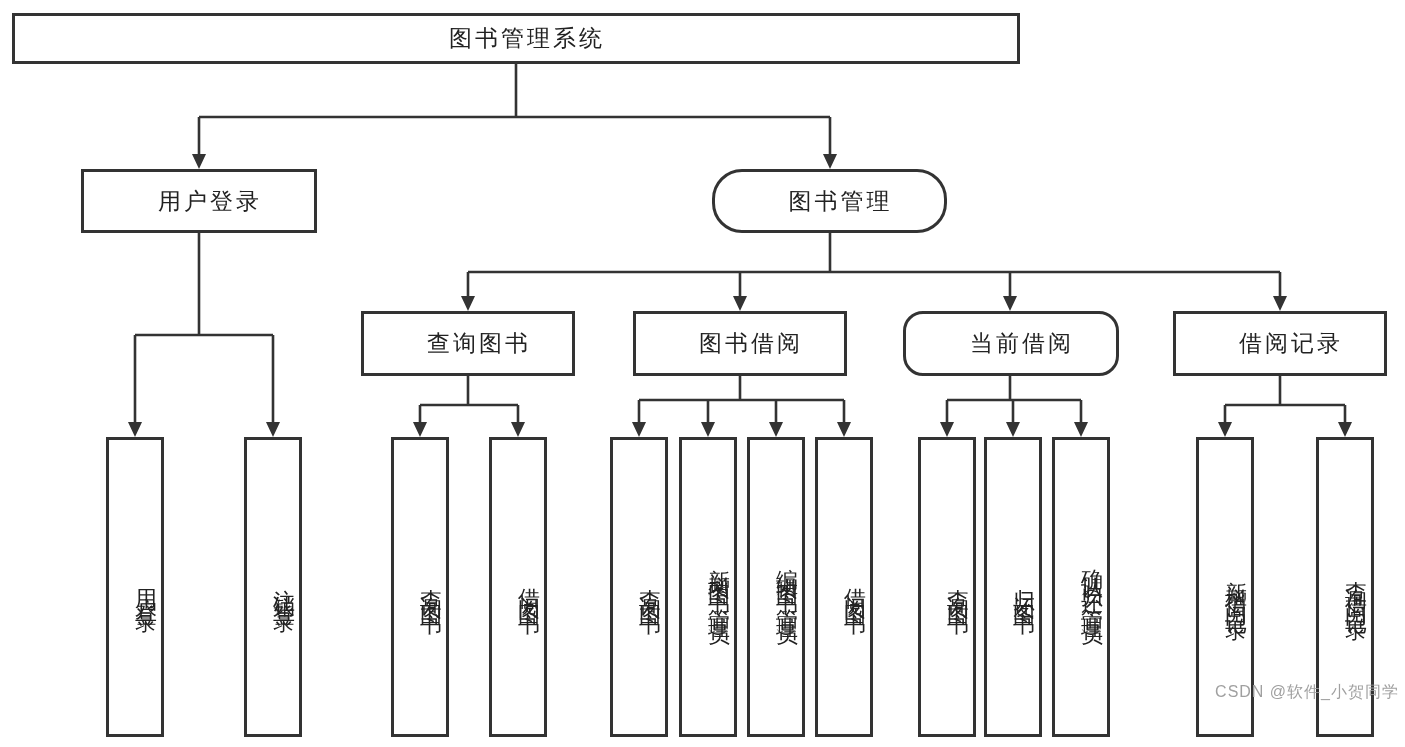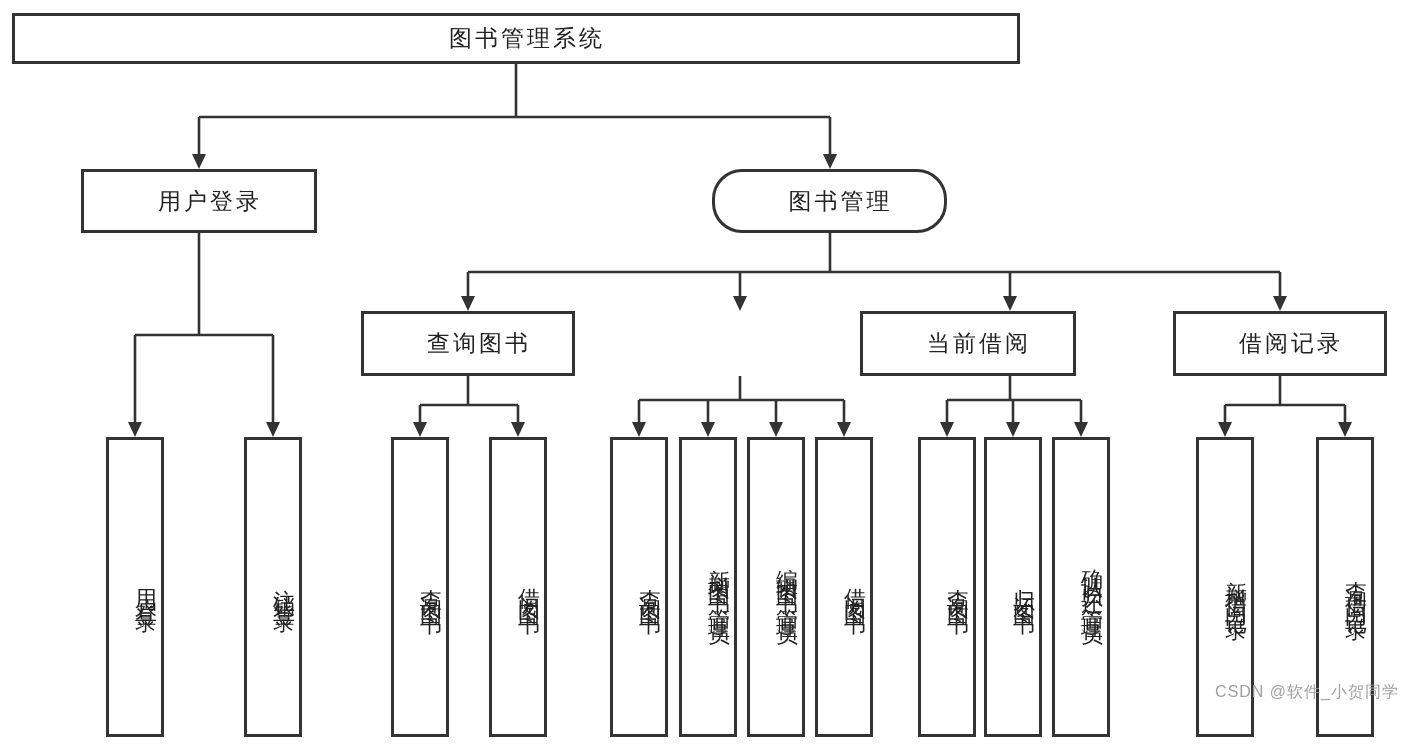--- a/index.html
+++ b/index.html
@@ -103,21 +103,24 @@
   <div class="node l2" style="left:81px;">
     <span class="hlabel">用户登录</span>
   </div>
   <div class="node l2" style="left:712px;width:235px;border-radius:30px;">
     <span class="hlabel">图书管理</span>
   </div>
 
   <div class="node l3" style="left:361px;">
     <span class="hlabel">查询图书</span>
   </div>
-  <div class="node l3" style="left:860px;width:216px;">
+  <div class="node l3" style="left:633px;">
+    <span class="hlabel">图书借阅</span>
+  </div>
+  <div class="node l3" style="left:903px;width:216px;border-radius:20px;">
     <span class="hlabel">当前借阅</span>
   </div>
   <div class="node l3" style="left:1173px;">
     <span class="hlabel">借阅记录</span>
   </div>
 
   <div class="node leaf" style="left:106px;">
     <span class="vlabel">用户登录</span>
   </div>
   <div class="node leaf" style="left:244px;">

